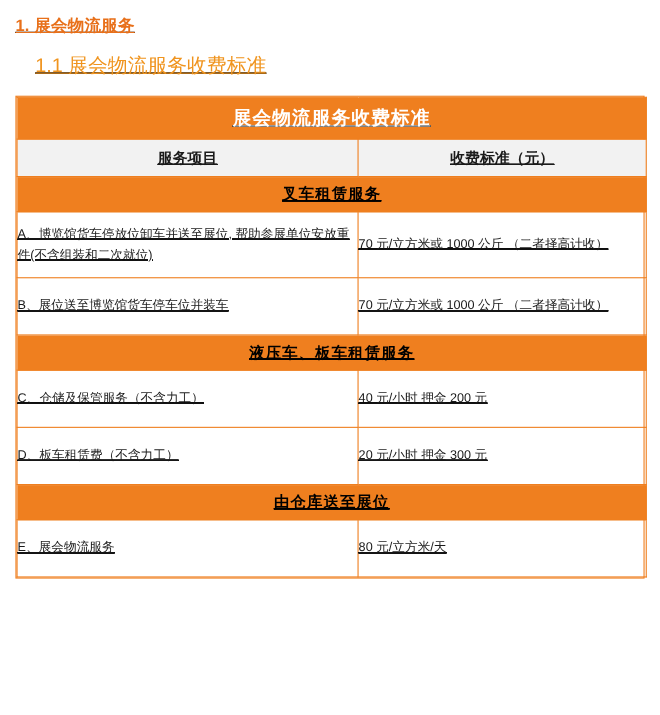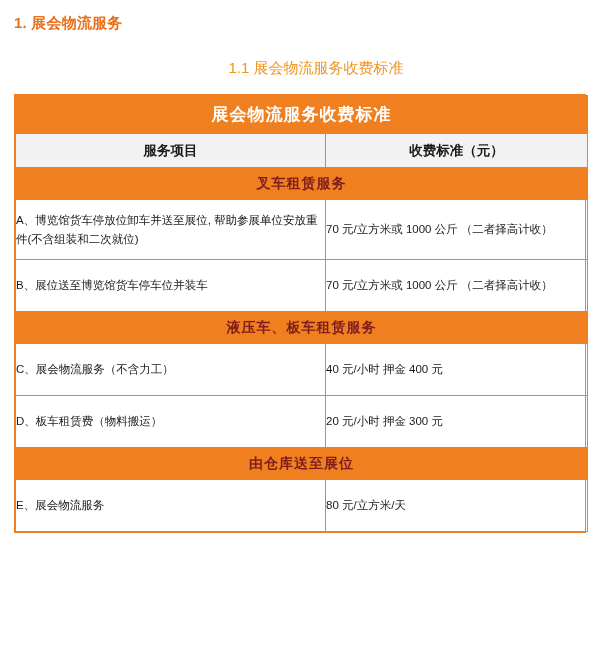--- a/index.html
+++ b/index.html
@@ -1,15 +1,15 @@
 <!DOCTYPE html>
 <html><head>
 <meta charset="utf-8">
 <style>
-  * { box-sizing: border-box; }
+  * { box-sizing: border-box; text-decoration: underline; }
   html, body {
     margin: 0;
     padding: 0;
     width: 600px;
     height: 650px;
     background: #ffffff;
     font-family: "Liberation Sans", "DejaVu Sans", sans-serif;
   }
   .page {
     width: 600px;
@@ -20,24 +20,23 @@
   }
   .heading-1 {
     color: #e8701a;
     font-size: 15px;
     font-weight: bold;
     margin: 14px 0 0 14px;
     letter-spacing: 0.2px;
   }
   .heading-2 {
     color: #f0941e;
-    font-size: 15px;
+    font-size: 18px;
     font-weight: normal;
-    margin: 26px 0 0 32px;
-    text-align: center;
+    margin: 14px 0 0 32px;
   }
   .table-wrap {
     margin: 16px 14px 0 14px;
     border: 1px solid #ef7f1f;
     border-collapse: collapse;
   }
   table.pricing {
     width: 572px;
     border-collapse: collapse;
     table-layout: fixed;
@@ -59,21 +58,21 @@
   .col-head {
     background: #f2f2f2;
     color: #1a1a1a;
     font-size: 13.5px;
     font-weight: bold;
     text-align: center;
     height: 34px;
   }
   .section-cell {
     background: #ef7f1f;
-    color: #7f1d1d;
+    color: #000000;
     font-size: 14px;
     font-weight: bold;
     text-align: center;
     height: 32px;
     letter-spacing: 1px;
   }
   .item-cell {
     font-size: 11.5px;
     color: #1a1a1a;
     line-height: 1.65;
@@ -125,25 +124,25 @@
         </tr>
         <tr class="row-med">
           <td class="item-cell">B、展位送至博览馆货车停车位并装车</td>
           <td class="price-cell">70 元/立方米或 1000 公斤 （二者择高计收）</td>
         </tr>
 
         <tr>
           <td class="section-cell" colspan="2">液压车、板车租赁服务</td>
         </tr>
         <tr class="row-med">
-          <td class="item-cell">C、展会物流服务（不含力工）</td>
-          <td class="price-cell">40 元/小时    押金 400 元</td>
+          <td class="item-cell">C、仓储及保管服务（不含力工）</td>
+          <td class="price-cell">40 元/小时    押金 200 元</td>
         </tr>
         <tr class="row-med">
-          <td class="item-cell">D、板车租赁费（物料搬运）</td>
+          <td class="item-cell">D、板车租赁费（不含力工）</td>
           <td class="price-cell">20 元/小时    押金 300 元</td>
         </tr>
 
         <tr>
           <td class="section-cell" colspan="2">由仓库送至展位</td>
         </tr>
         <tr class="row-med">
           <td class="item-cell">E、展会物流服务</td>
           <td class="price-cell">80 元/立方米/天</td>
         </tr>

